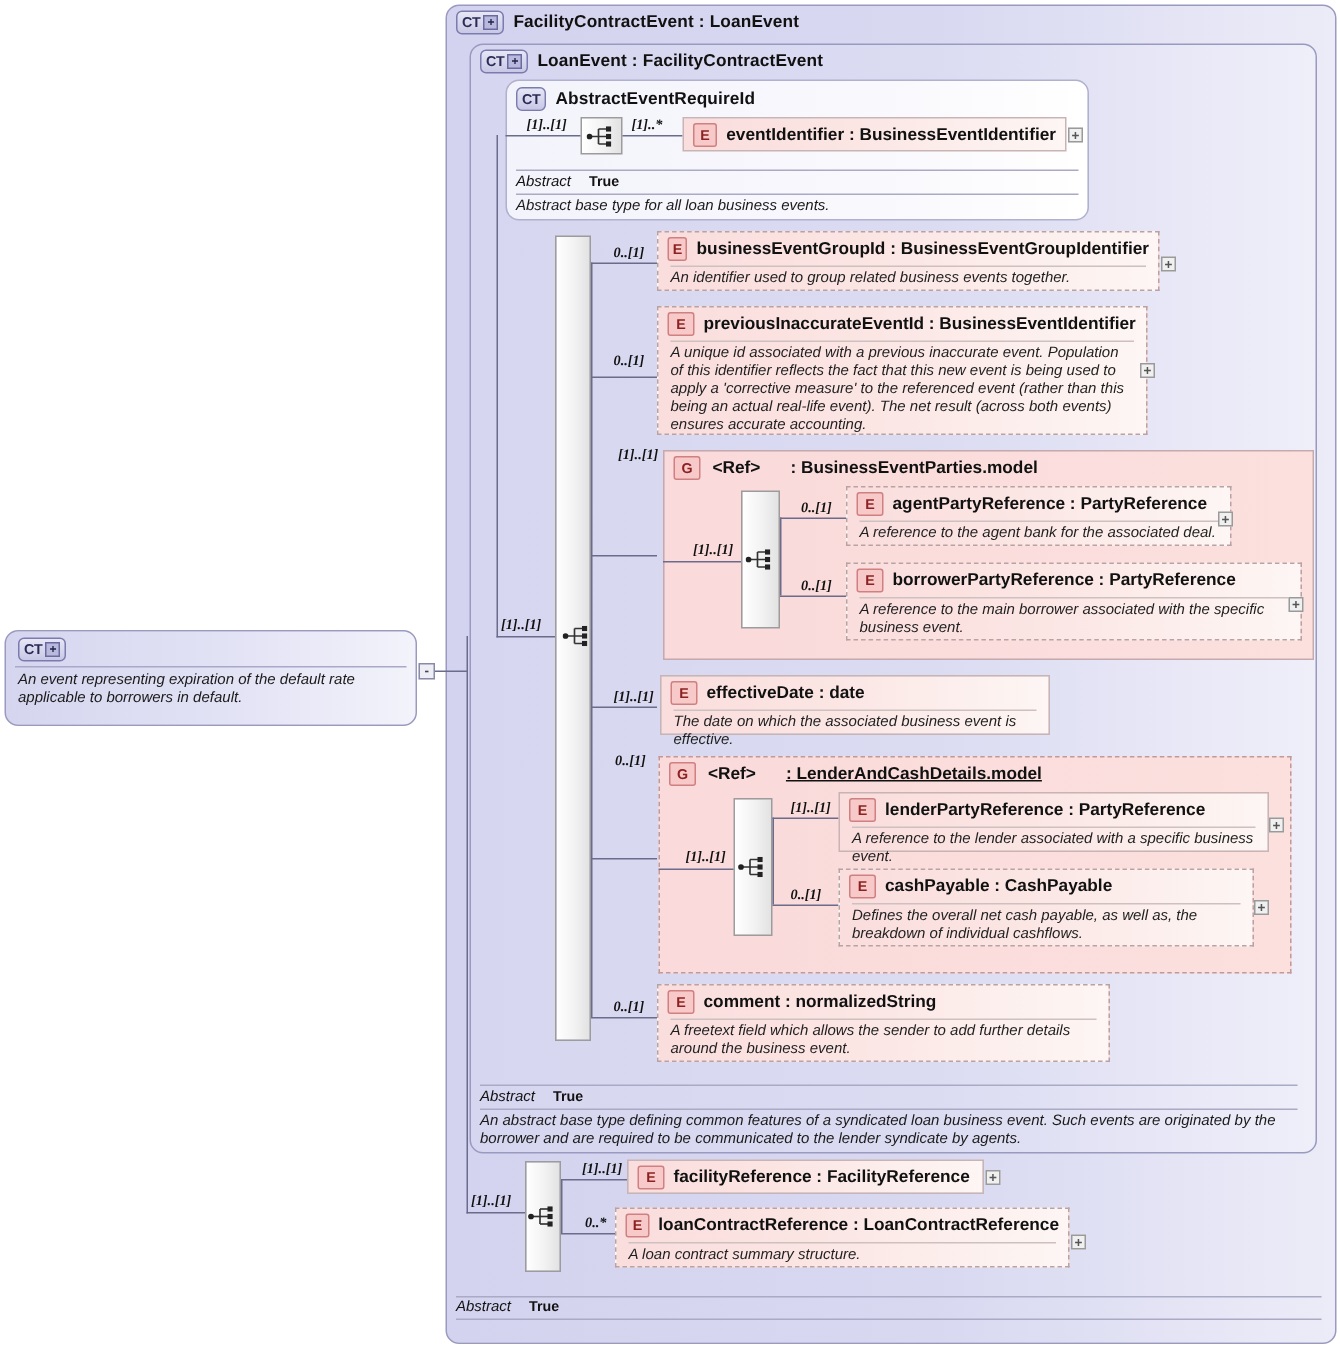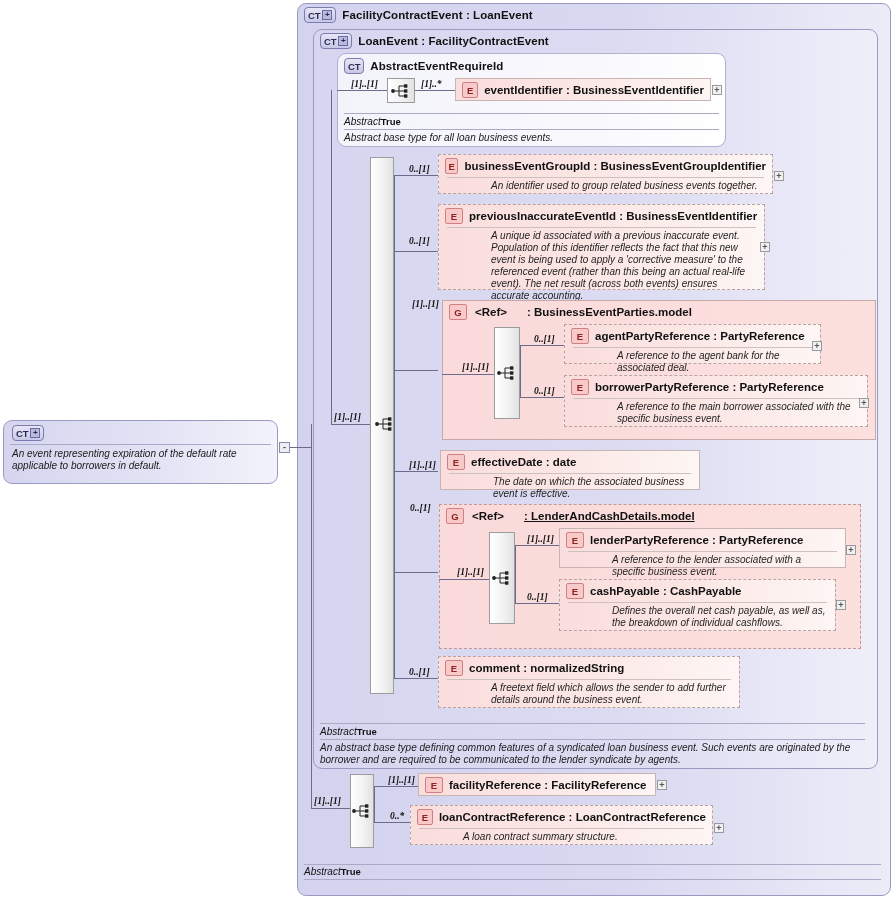--- a/index.html
+++ b/index.html
@@ -53,21 +53,20 @@
     border:1px solid #c9b4b4;
     background:linear-gradient(to right,#fadddd 0%,#fbe6e4 45%,#fdf6f4 100%);
   }
   .elem.optional{border:1px dashed #b9a2a2;}
   .elem .hdr{display:flex;align-items:center;gap:6px;padding:3px 6px 2px 6px;}
   .elem .name{font-weight:bold;font-size:11.5px;color:#111;white-space:nowrap;}
   .elem .rule{height:1px;background:#cfc0c0;margin:1px 8px 0 8px;}
   .elem .doc{
     font-style:italic;font-size:10px;line-height:12px;color:#1f1f1f;
     padding:2px 8px 3px 8px;
-    margin-left:44px;
   }
 
   
   .grp{
     border:1px solid #c8a8a8;
     background:linear-gradient(to right,#fadada,#fbe0de);
   }
   .grp.dashed{border:1px dashed #c09a9a;}
   .grp .ghdr{display:flex;align-items:center;gap:8px;padding:3px 6px 0 6px;}
   .grp .gname{font-weight:bold;font-size:11.5px;color:#111;white-space:nowrap;}
@@ -95,21 +94,21 @@
   .plusbtn{
     width:10px;height:10px;border:1px solid #9a9a9a;background:#f0f0f0;
     color:#555;font-size:9px;line-height:8px;text-align:center;font-weight:bold;
   }
   .minusbtn{
     width:11px;height:11px;border:1px solid #8a8aa8;background:#eeeef6;
     color:#444;font-size:9px;line-height:9px;text-align:center;font-weight:bold;
   }
 
   
-  .absrow{display:flex;align-items:baseline;text-align:right;}
+  .absrow{display:flex;align-items:baseline;gap:12px;text-align:right;}
   .absrow .k{font-style:italic;font-size:10px;color:#111;}
   .absrow .v{font-size:9.5px;font-weight:bold;color:#111;}
   .hrline{height:1px;background:#aaaac4;}
   .absdoc{font-style:italic;font-size:10px;line-height:12px;color:#1a1a1a;}
 
   
   .rootbox{
     border:1px solid #9a9ac0;border-radius:9px;
     background:linear-gradient(to right,#d5d5ef,#e4e4f6 60%,#f3f3fb);
   }

